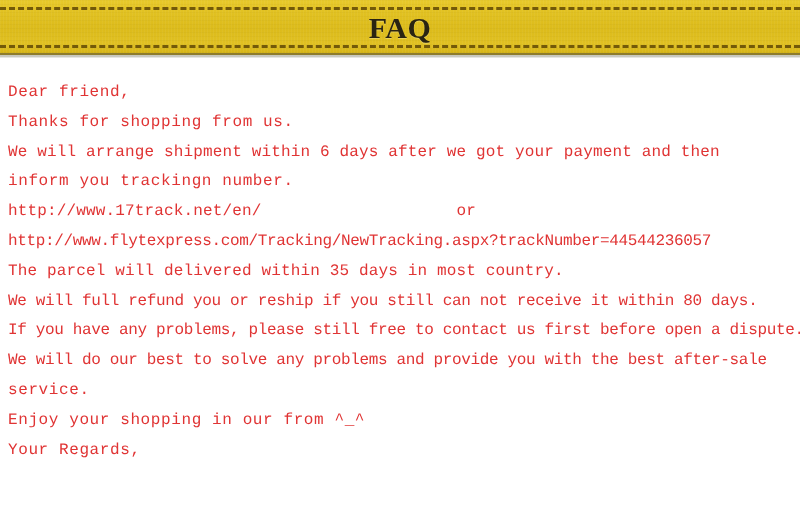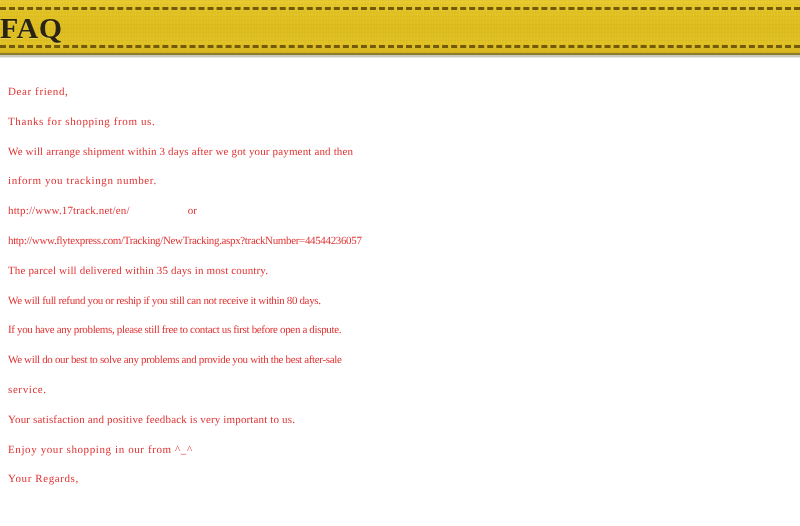--- a/index.html
+++ b/index.html
@@ -83,21 +83,21 @@
     left: 0; top: 57px;
     width: 800px; height: 1px;
     background: #e6e6e2;
   }
 
   #faq-title {
     position: absolute;
     left: 0;
     top: 11px;
     width: 800px;
-    text-align: left;
+    text-align: center;
     font-family: "Liberation Serif", "DejaVu Serif", serif;
     font-size: 30px;
     font-weight: bold;
     color: #2a2412;
     letter-spacing: 0.5px;
     line-height: 34px;
     text-shadow: 0 1px 0 rgba(255,255,255,0.25);
     z-index: 4;
   }
 
@@ -106,22 +106,22 @@
     position: absolute;
     left: 0;
     top: 58px;
     width: 800px;
     height: 468px;
     padding: 20px 0 0 8px;
     box-sizing: border-box;
   }
   .faq-line {
     color: #e03434;
-    font-family: Liberation Serif, serif;
-    font-size: 11px;
+    font-family: Liberation Mono, monospace;
+    font-size: 16px;
     line-height: 29.8px;
     height: 29.8px;
     white-space: pre;
     letter-spacing: 0.15px;
     text-rendering: geometricPrecision;
   }
   .faq-line.tight {
     letter-spacing: -0.35px;
   }
   .faq-line.wide {
@@ -138,25 +138,24 @@
   <div class="stitch bottom"></div>
   <div class="band-shadow-1"></div>
   <div class="band-shadow-2"></div>
   <div class="band-shadow-3"></div>
   <div id="faq-title">FAQ</div>
 </div>
 
 <div id="faq-body">
     <div class="faq-line wide">Dear friend,</div>
     <div class="faq-line wide">Thanks for shopping from us.</div>
-    <div class="faq-line">We will arrange shipment within 3 days after we got your payment and then</div>
+    <div class="faq-line">We will arrange shipment within 6 days after we got your payment and then</div>
     <div class="faq-line wide">inform you trackingn number.</div>
     <div class="faq-line">http://www.17track.net/en/                    or</div>
     <div class="faq-line tight">http://www.flytexpress.com/Tracking/NewTracking.aspx?trackNumber=44544236057</div>
     <div class="faq-line">The parcel will delivered within 35 days in most country.</div>
     <div class="faq-line tight">We will full refund you or reship if you still can not receive it within 80 days.</div>
     <div class="faq-line tight">If you have any problems, please still free to contact us first before open a dispute.</div>
     <div class="faq-line tight">We will do our best to solve any problems and provide you with the best after-sale</div>
     <div class="faq-line wide">service.</div>
-    <div class="faq-line">Your satisfaction and positive feedback is very important to us.</div>
     <div class="faq-line wide">Enjoy your shopping in our from ^_^</div>
     <div class="faq-line wide">Your Regards,</div>
   </div>
 
 </body></html>

